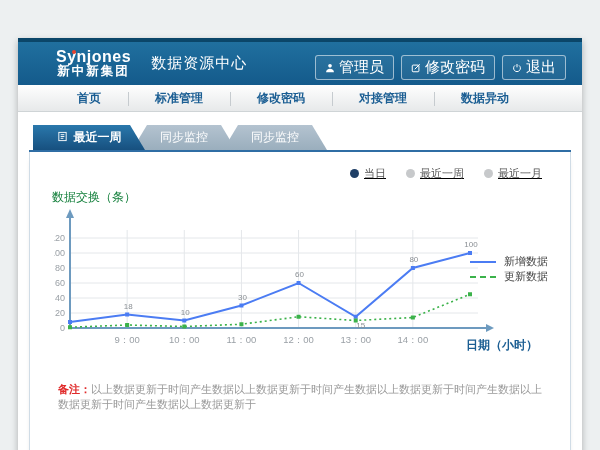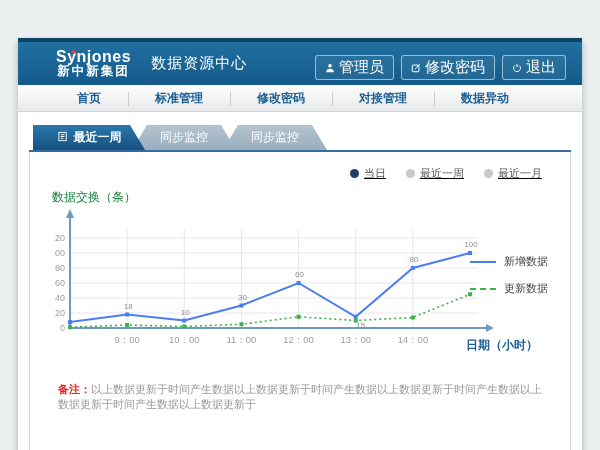--- a/index.html
+++ b/index.html
@@ -54,21 +54,21 @@
   .radio-opt { display:flex; align-items:center; gap:5px; font-size:11px;
     color:#555; cursor:pointer; }
   .radio-dot { width:9px; height:9px; border-radius:50%; background:#c7c9cb; }
   .radio-dot.selected { background:#1f3f66; }
   .ylabel { color:#15803d; font-weight:normal; font-size:12px; margin:8px 0 0 22px; }
   .chart-wrap { position:relative; margin-top:2px; }
   .chart-wrap svg { display:block; margin-left:24px; }
   .xlabel { position:absolute; right:32px; bottom:6px; color:#1b5e93;
     font-weight:bold; font-size:12px; }
   .legend { position:absolute; right:22px; top:46px; display:flex;
-    flex-direction:column; gap:12px; }
+    flex-direction:column; }
   .legend-row { display:flex; align-items:center; gap:8px; font-size:11px;
     color:#444; cursor:pointer; }
   .sample { width:26px; }
   .sample.solid { height:0; border-top:2px solid #4b7cf3; }
   .sample.dashed { height:0; border-top:2px dashed #3bb24a; }
 
   
   .note { margin:22px 28px 16px; font-size:11px; color:#999; line-height:1.4; }
   .note-label { color:#e02b2b; font-weight:bold; }
 </style>

